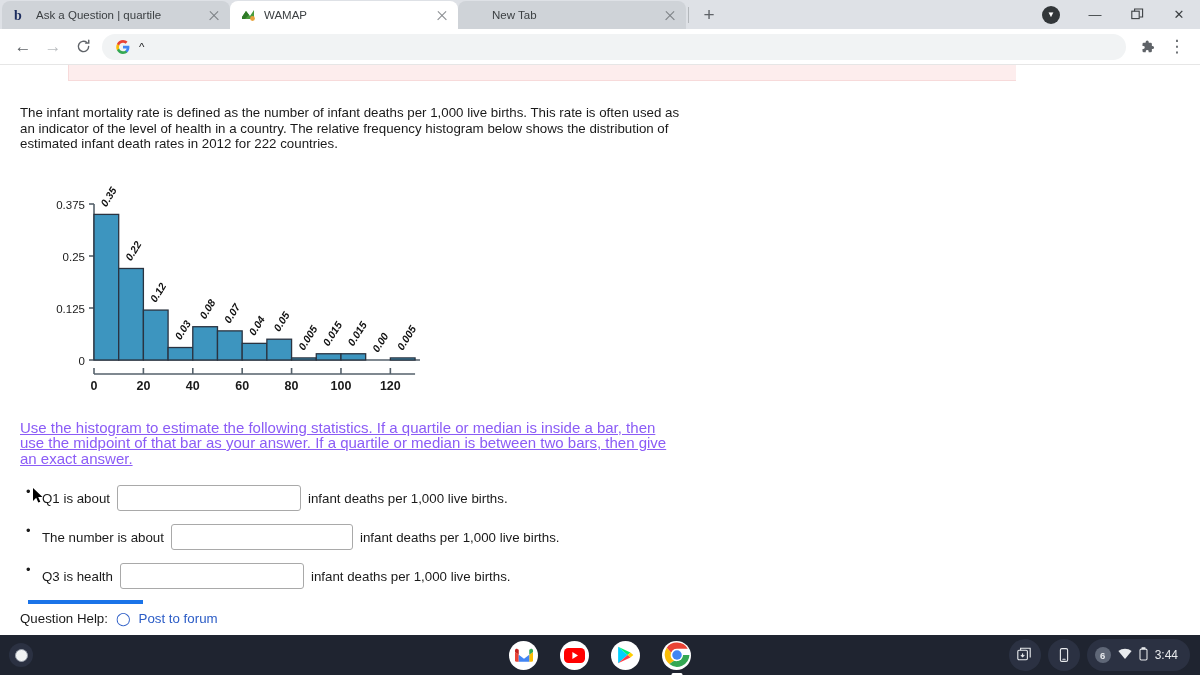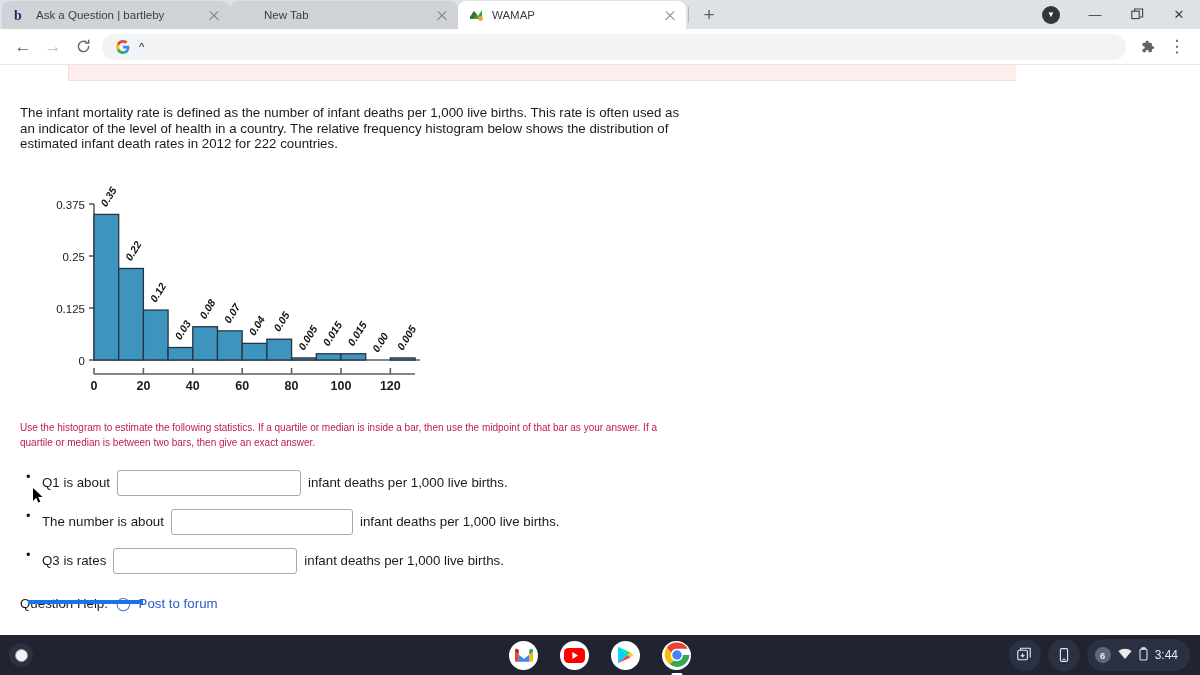--- a/index.html
+++ b/index.html
@@ -73,21 +73,21 @@
   }
   .content { position:absolute; left:20px; top:40px; width:660px; }
 
   .para { font-size: 13.3px; line-height: 15.5px; color:#1a1a1a; }
 
   
   .chart-wrap { position:relative; width:420px; height:235px; margin-top: 16px; }
   .chart { position:absolute; left:0; top:0; width:420px; height:235px; }
 
   
-  .instr { margin-top: 17px; font-size:10px; line-height:15.5px; color:#be185d; }
+  .instr { margin-top: 17px; font-size:15px; line-height:15.5px; color:#8b5cf6;text-decoration:underline; }
   ul.answers { list-style: none; margin-top: 19px; }
   ul.answers li {
     display:flex; align-items:center; margin-bottom: 13px; font-size:13.3px; color:#1a1a1a;
     position: relative; padding-left: 22px;
   }
   ul.answers li:before {
     content:"\2022"; position:absolute; left:6px; top:-1px; font-size:13px; color:#1a1a1a;
   }
   .ansbox {
     border: 1px solid #a9a9a9; border-radius: 3px; background:#fff;
@@ -128,39 +128,39 @@
 <div class="browser">
 
   <div class="tabstrip">
 
     <div class="tab inactive">
       <span class="tab-fav">
         <svg width="13" height="14" viewBox="0 0 13 14">
             <text x="0" y="12" font-family="Liberation Serif, serif" font-size="14" font-weight="bold" fill="#1c2d5e">b</text>
           </svg>
       </span>
-      <span class="tab-title">Ask a Question | bartleby</span>
-      <span class="tab-close"></span>
-    </div>
-
-    <div class="tab inactive">
-      <span class="tab-fav"></span>
-      <span class="tab-title">New Tab</span>
+      <span class="tab-title">Ask a Question | quartile</span>
       <span class="tab-close"></span>
     </div>
 
     <div class="tab active">
       <span class="tab-fav">
         <svg width="15" height="14" viewBox="0 0 15 14">
           <path d="M1 9 L5 3 L9 8 L13 2 L13 11 L1 11 Z" fill="#4a9c3e"></path>
           <path d="M1 9 L5 3 L8 7 L4 11 L1 11 Z" fill="#2f7a28"></path>
           <circle cx="11.5" cy="10.5" r="2.4" fill="#e8a33d"></circle>
         </svg>
       </span>
       <span class="tab-title">WAMAP</span>
+      <span class="tab-close"></span>
+    </div>
+
+    <div class="tab inactive">
+      <span class="tab-fav"></span>
+      <span class="tab-title">New Tab</span>
       <span class="tab-close"></span>
     </div>
 
     <div class="tab-sep"></div>
     <div class="newtab">+</div>
 
     <div class="win-ctrls">
       <div class="win-dl">▼</div>
       <div class="win-btn">—</div>
       <div class="win-btn">
@@ -275,21 +275,21 @@
           <span>Q1 is about</span>
           <input class="ansbox" type="text" value="" placeholder="" style="">
           <span>infant deaths per 1,000 live births.</span>
         </li>
         <li>
           <span>The number is about</span>
           <input class="ansbox wide" type="text" value="" placeholder="" style="">
           <span>infant deaths per 1,000 live births.</span>
         </li>
         <li>
-          <span>Q3 is rates</span>
+          <span>Q3 is health</span>
           <input class="ansbox" type="text" value="" placeholder="" style="">
           <span>infant deaths per 1,000 live births.</span>
         </li>
       </ul>
 
       <div class="qhelp">
         <span>Question Help:</span>
         <span class="bubble-icon">◯</span>
         <a href="#">Post to forum</a>
       </div>

